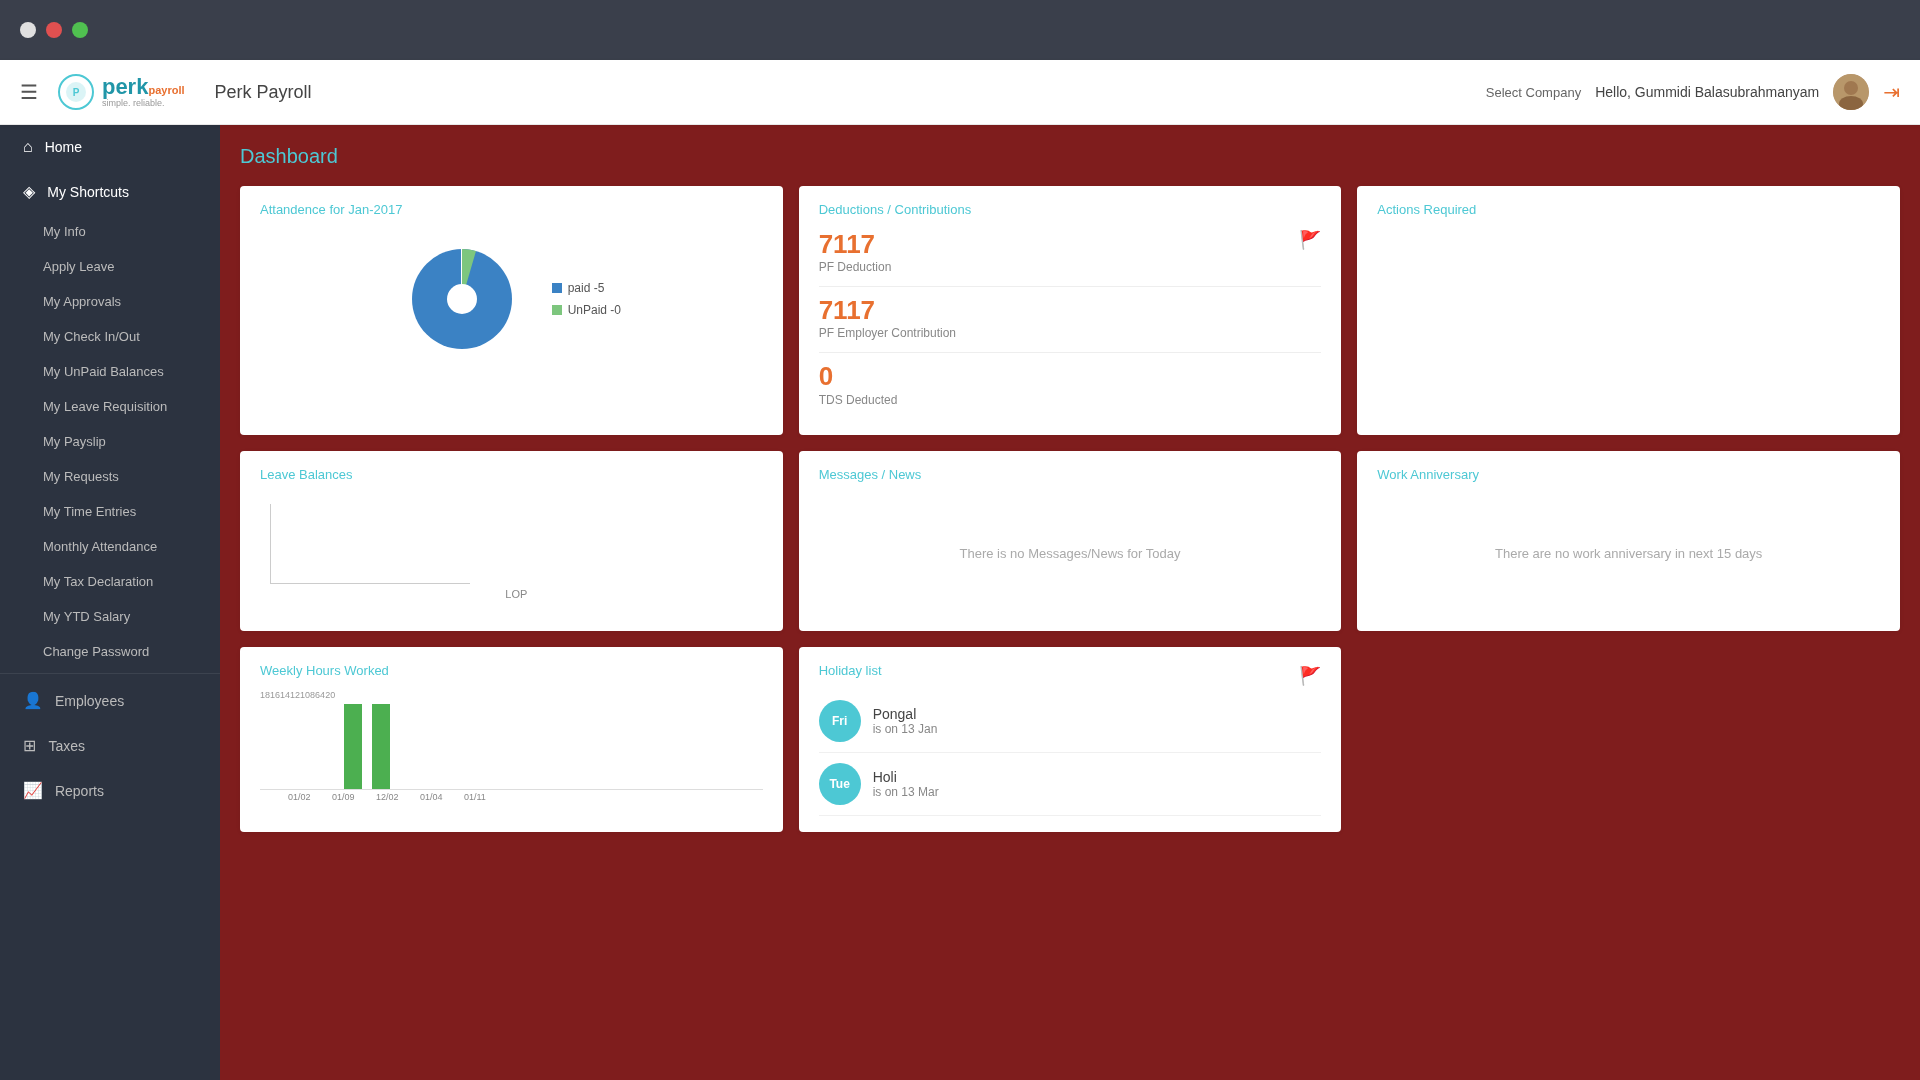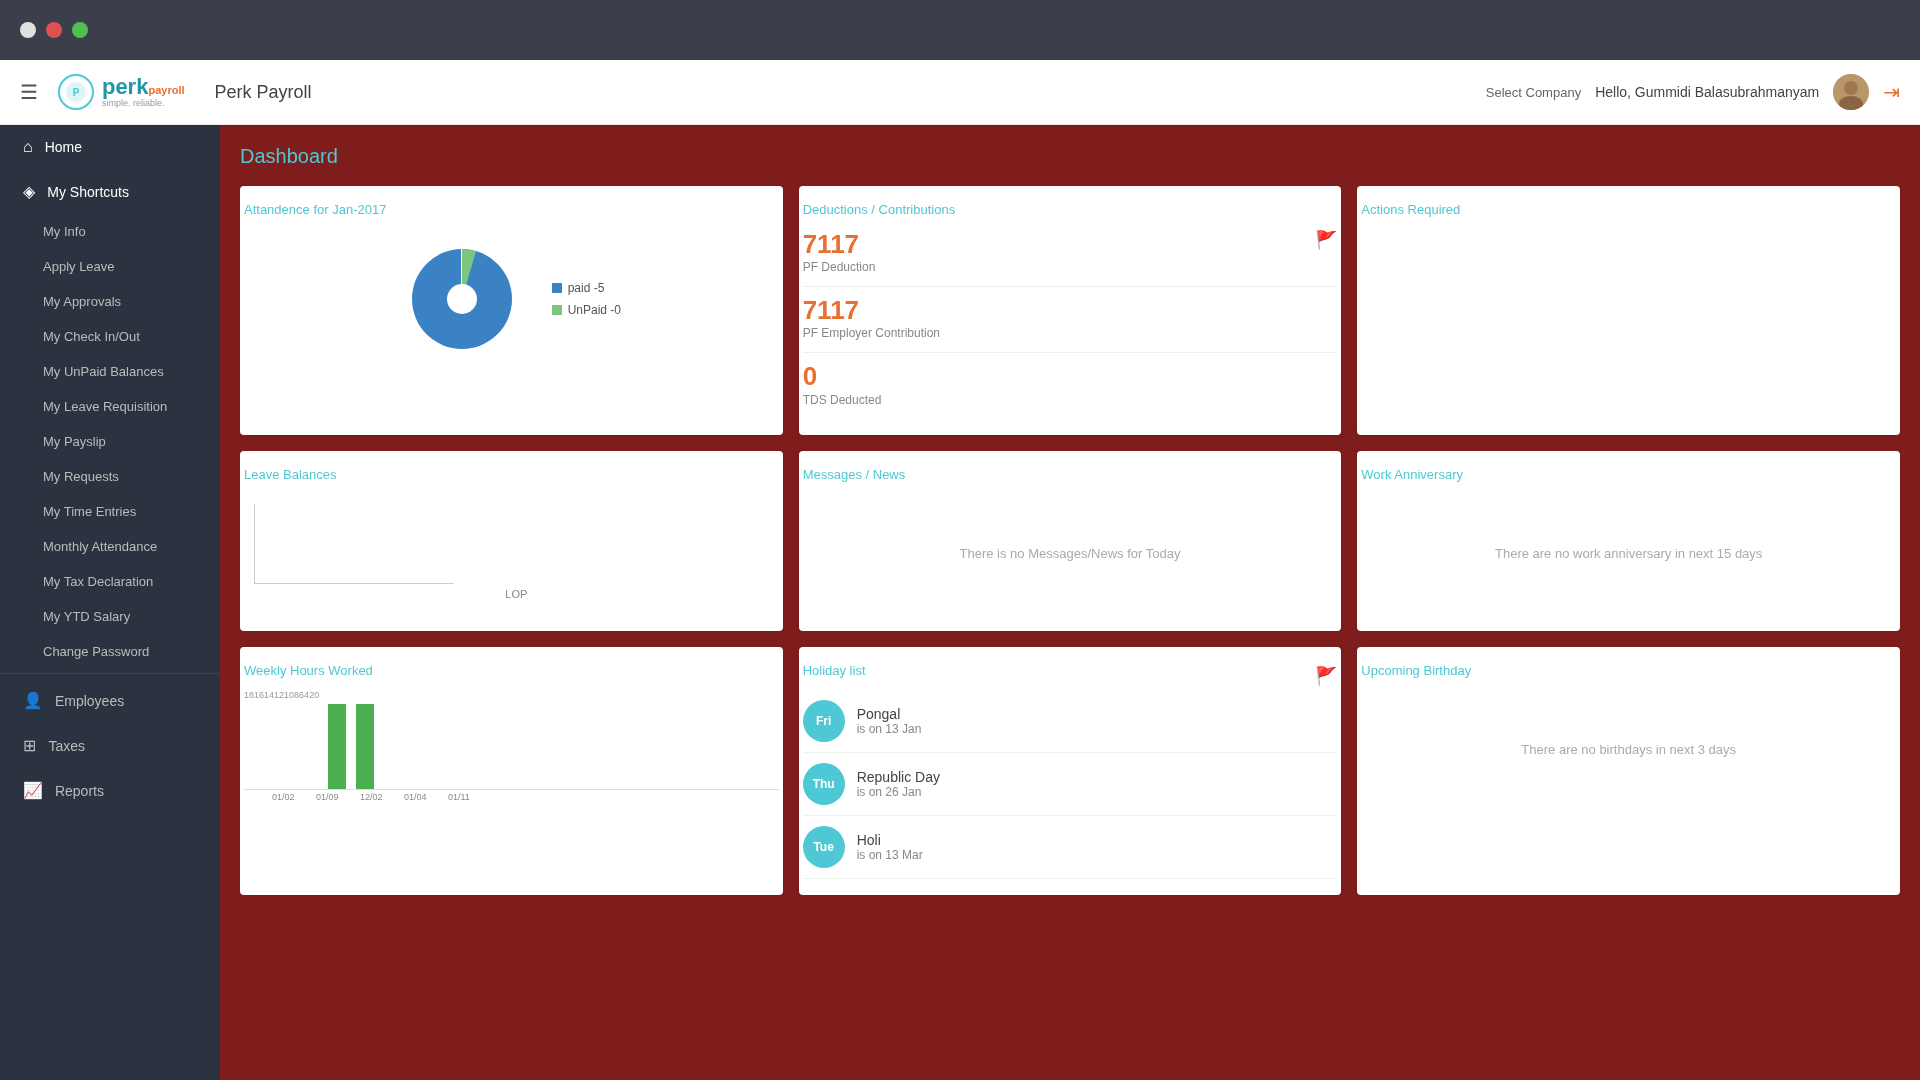--- a/index.html
+++ b/index.html
@@ -110,21 +110,21 @@
     .dashboard-grid {
       display: grid;
       grid-template-columns: 1fr 1fr 1fr;
       gap: 16px;
     }
 
     .card {
       background: #fff;
       border-radius: 4px;
       box-shadow: 0 1px 4px rgba(0,0,0,0.08);
-      padding: 16px 4px;
+      padding: 16px 20px;
       min-height: 180px;
     }
     .card-title {
       font-size: 13px;
       color: #4dc8d4;
       margin-bottom: 12px;
       font-weight: 500;
     }
 
     
@@ -394,39 +394,26 @@
             <div class="holiday-badge">
               <span>Fri</span>
             </div>
             <div>
               <div class="holiday-name">Pongal</div>
               <div class="holiday-date">is on 13 Jan</div>
             </div>
           </div>
           <div class="holiday-item">
             <div class="holiday-badge">
-              <span>Thu</span>
-            </div>
-            <div>
-              <div class="holiday-name">Republic Day</div>
-              <div class="holiday-date">is on 26 Jan</div>
-            </div>
-          </div>
-          <div class="holiday-item">
-            <div class="holiday-badge">
               <span>Tue</span>
             </div>
             <div>
               <div class="holiday-name">Holi</div>
               <div class="holiday-date">is on 13 Mar</div>
             </div>
           </div>
         </div>
 
-        <div class="card">
-          <div class="card-title">Upcoming Birthday</div>
-          <div class="card-empty">There are no birthdays in next 3 days</div>
-        </div>
 
       </div>
     </div>
   </div>
 </div>
 
 </body></html>

